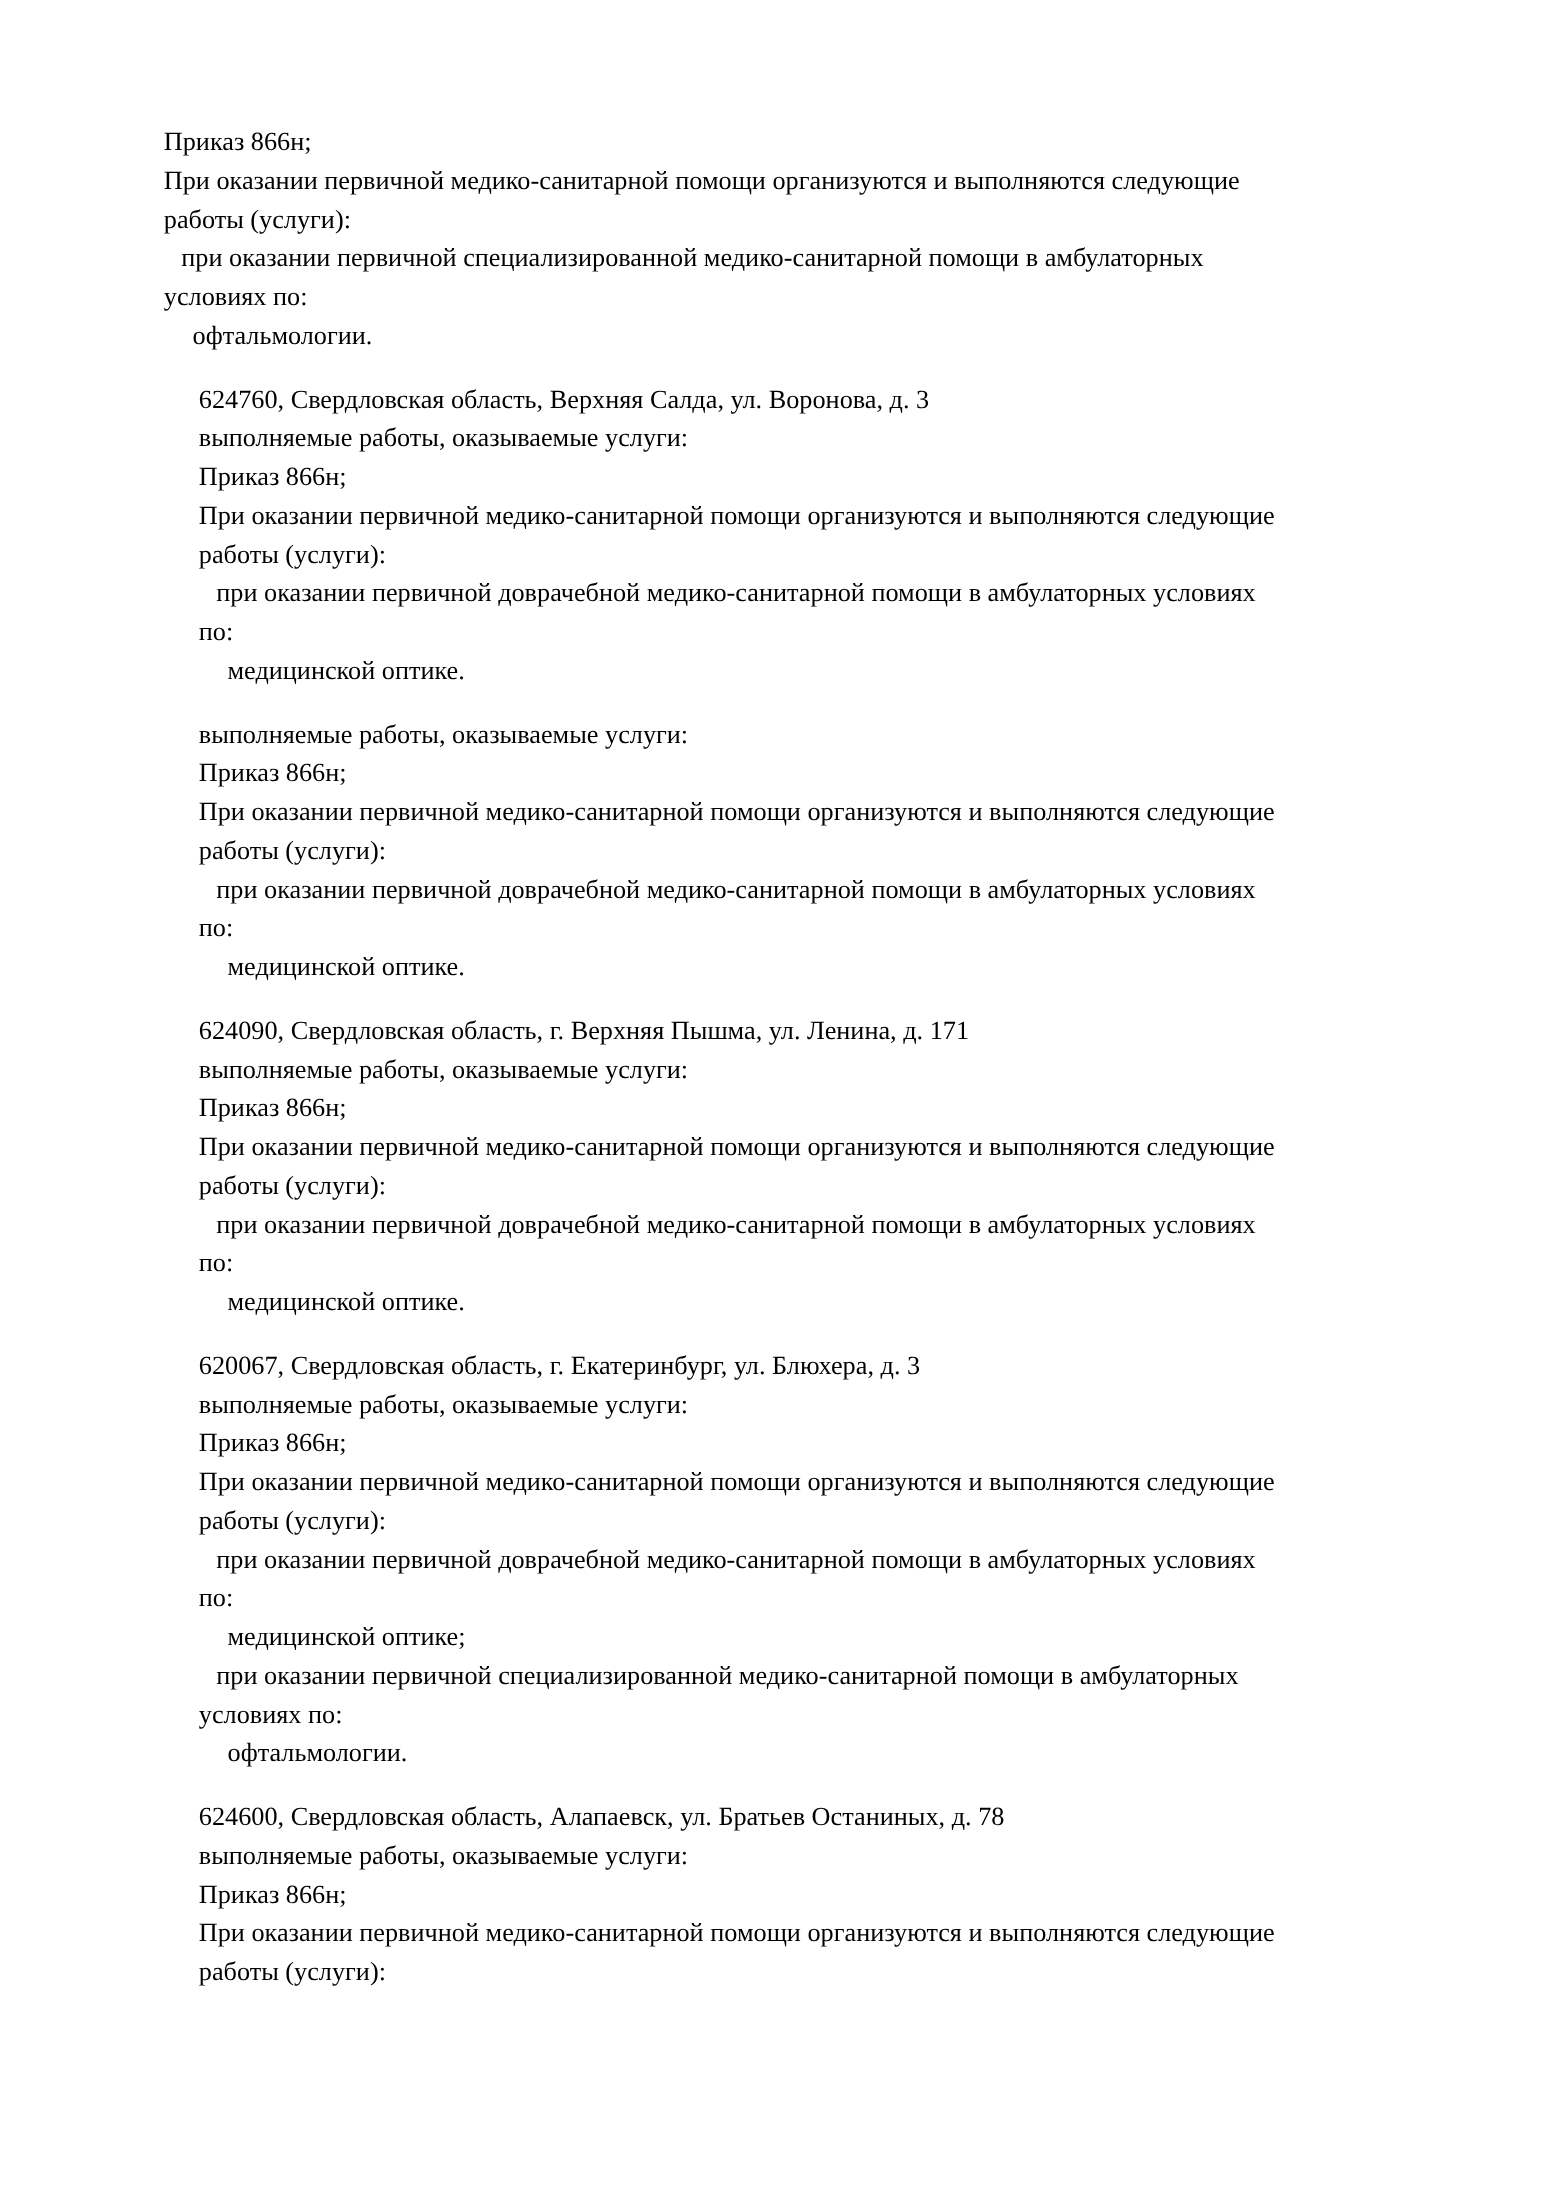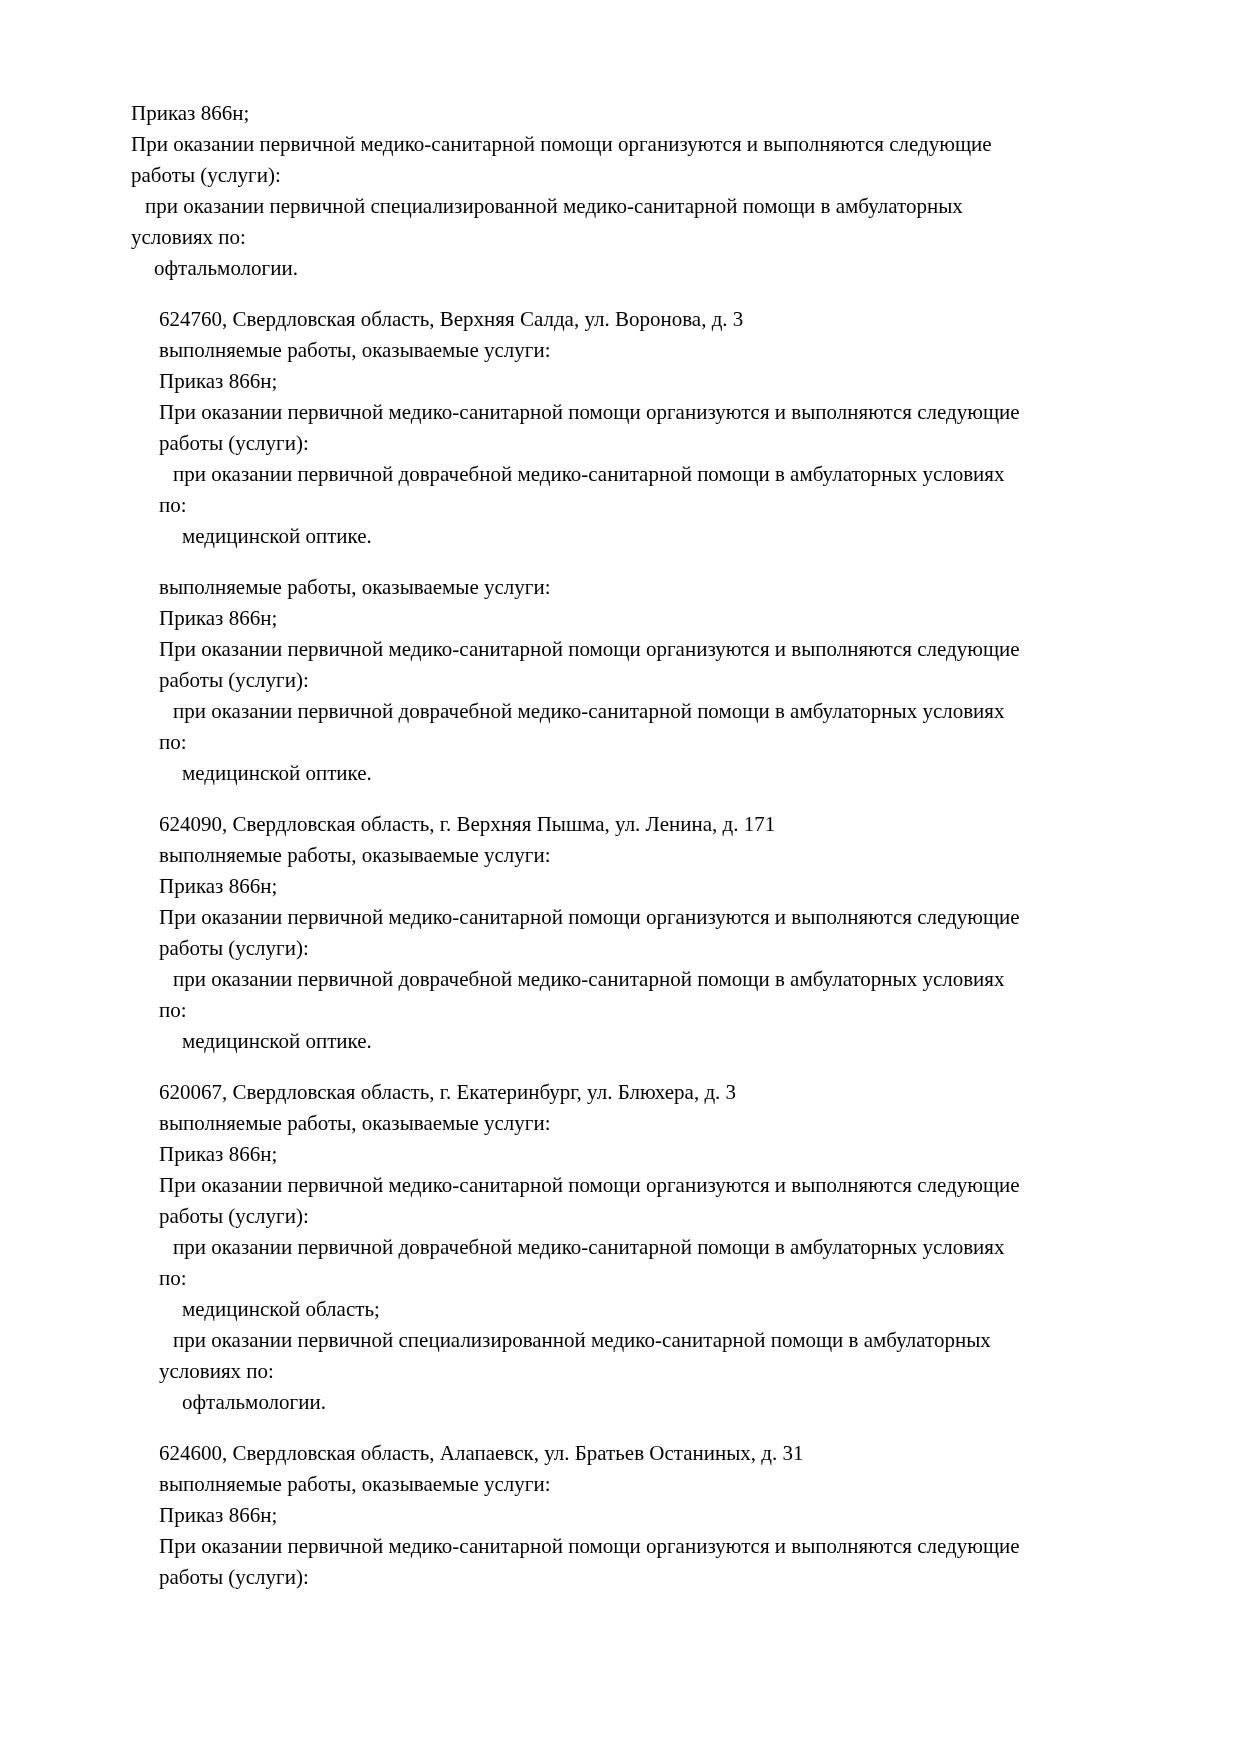--- a/index.html
+++ b/index.html
@@ -72,25 +72,25 @@
       <div class="line indent-2">медицинской оптике.</div>
     </div>
     <div class="section">
       <div class="line indent-0">620067, Свердловская область, г. Екатеринбург, ул. Блюхера, д. 3</div>
       <div class="line indent-0">выполняемые работы, оказываемые услуги:</div>
       <div class="line indent-0">Приказ 866н;</div>
       <div class="line indent-0">При оказании первичной медико-санитарной помощи организуются и выполняются следующие</div>
       <div class="line indent-0">работы (услуги):</div>
       <div class="line indent-1">при оказании первичной доврачебной медико-санитарной помощи в амбулаторных условиях</div>
       <div class="line indent-0">по:</div>
-      <div class="line indent-2">медицинской область;</div>
+      <div class="line indent-2">медицинской оптике;</div>
       <div class="line indent-1">при оказании первичной специализированной медико-санитарной помощи в амбулаторных</div>
       <div class="line indent-0">условиях по:</div>
       <div class="line indent-2">офтальмологии.</div>
     </div>
     <div class="section">
-      <div class="line indent-0">624600, Свердловская область, Алапаевск, ул. Братьев Останиных, д. 31</div>
+      <div class="line indent-0">624600, Свердловская область, Алапаевск, ул. Братьев Останиных, д. 78</div>
       <div class="line indent-0">выполняемые работы, оказываемые услуги:</div>
       <div class="line indent-0">Приказ 866н;</div>
       <div class="line indent-0">При оказании первичной медико-санитарной помощи организуются и выполняются следующие</div>
       <div class="line indent-0">работы (услуги):</div>
     </div>
   </div>
 
 </body></html>

